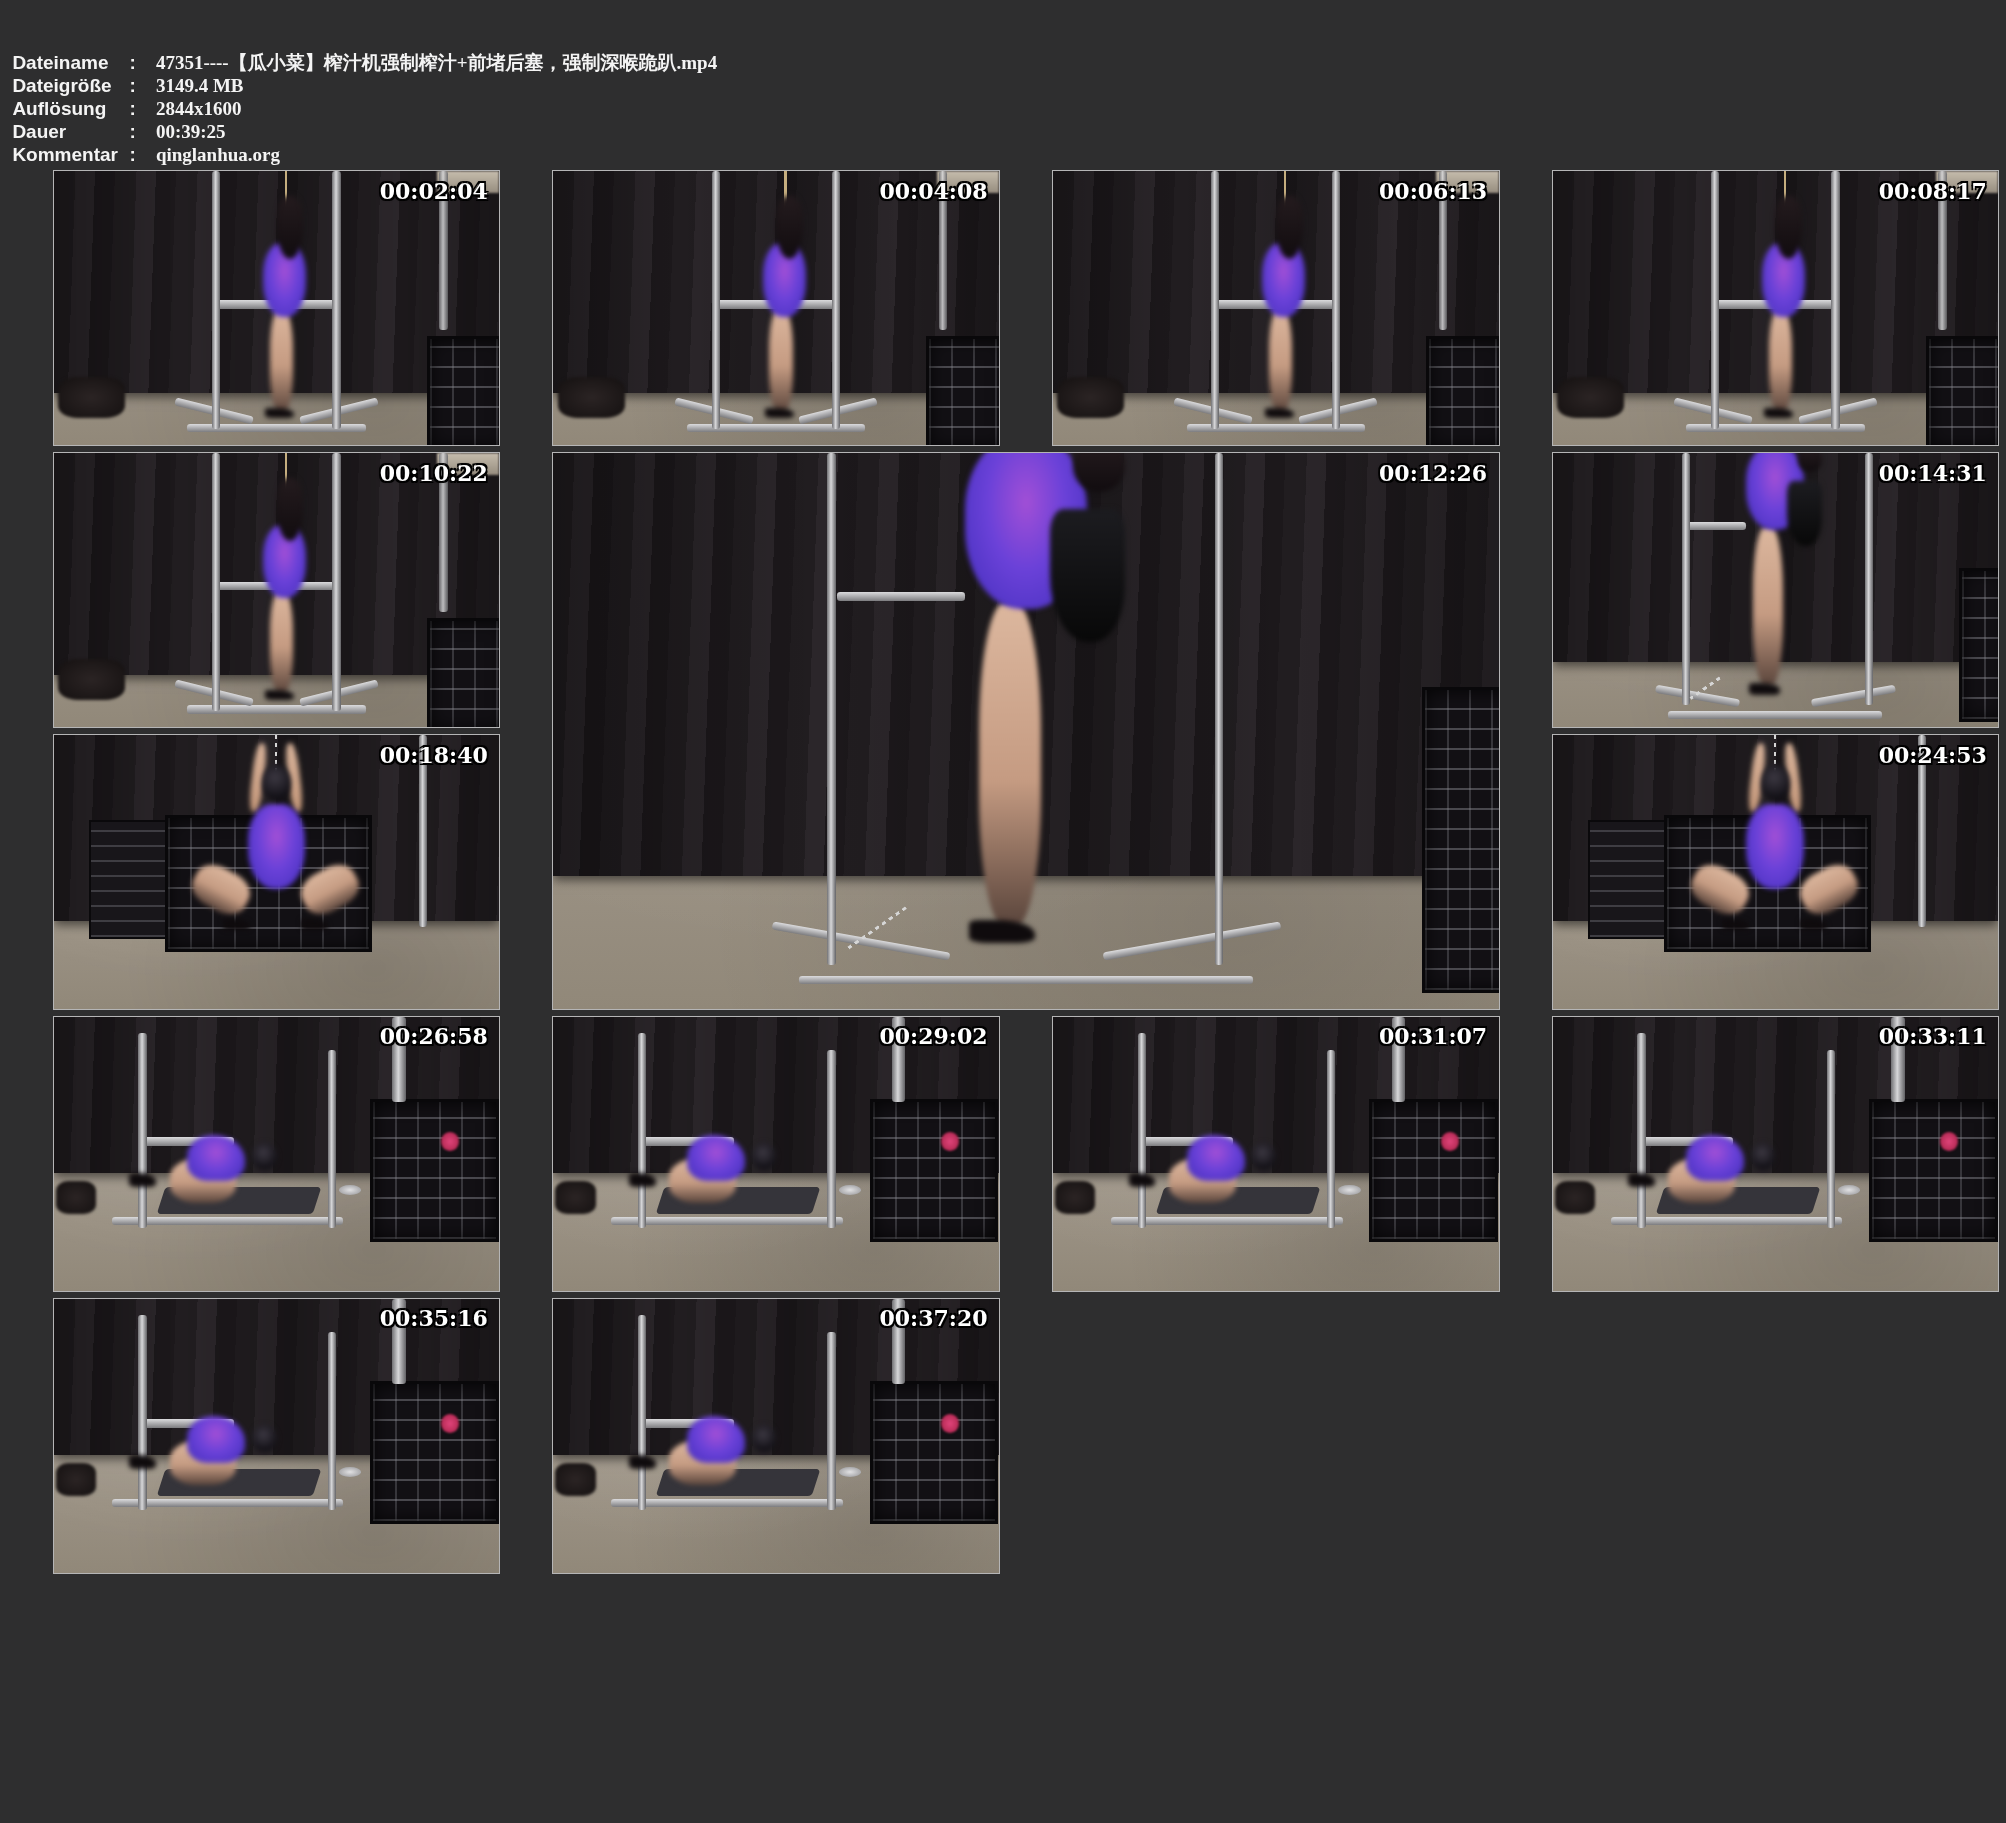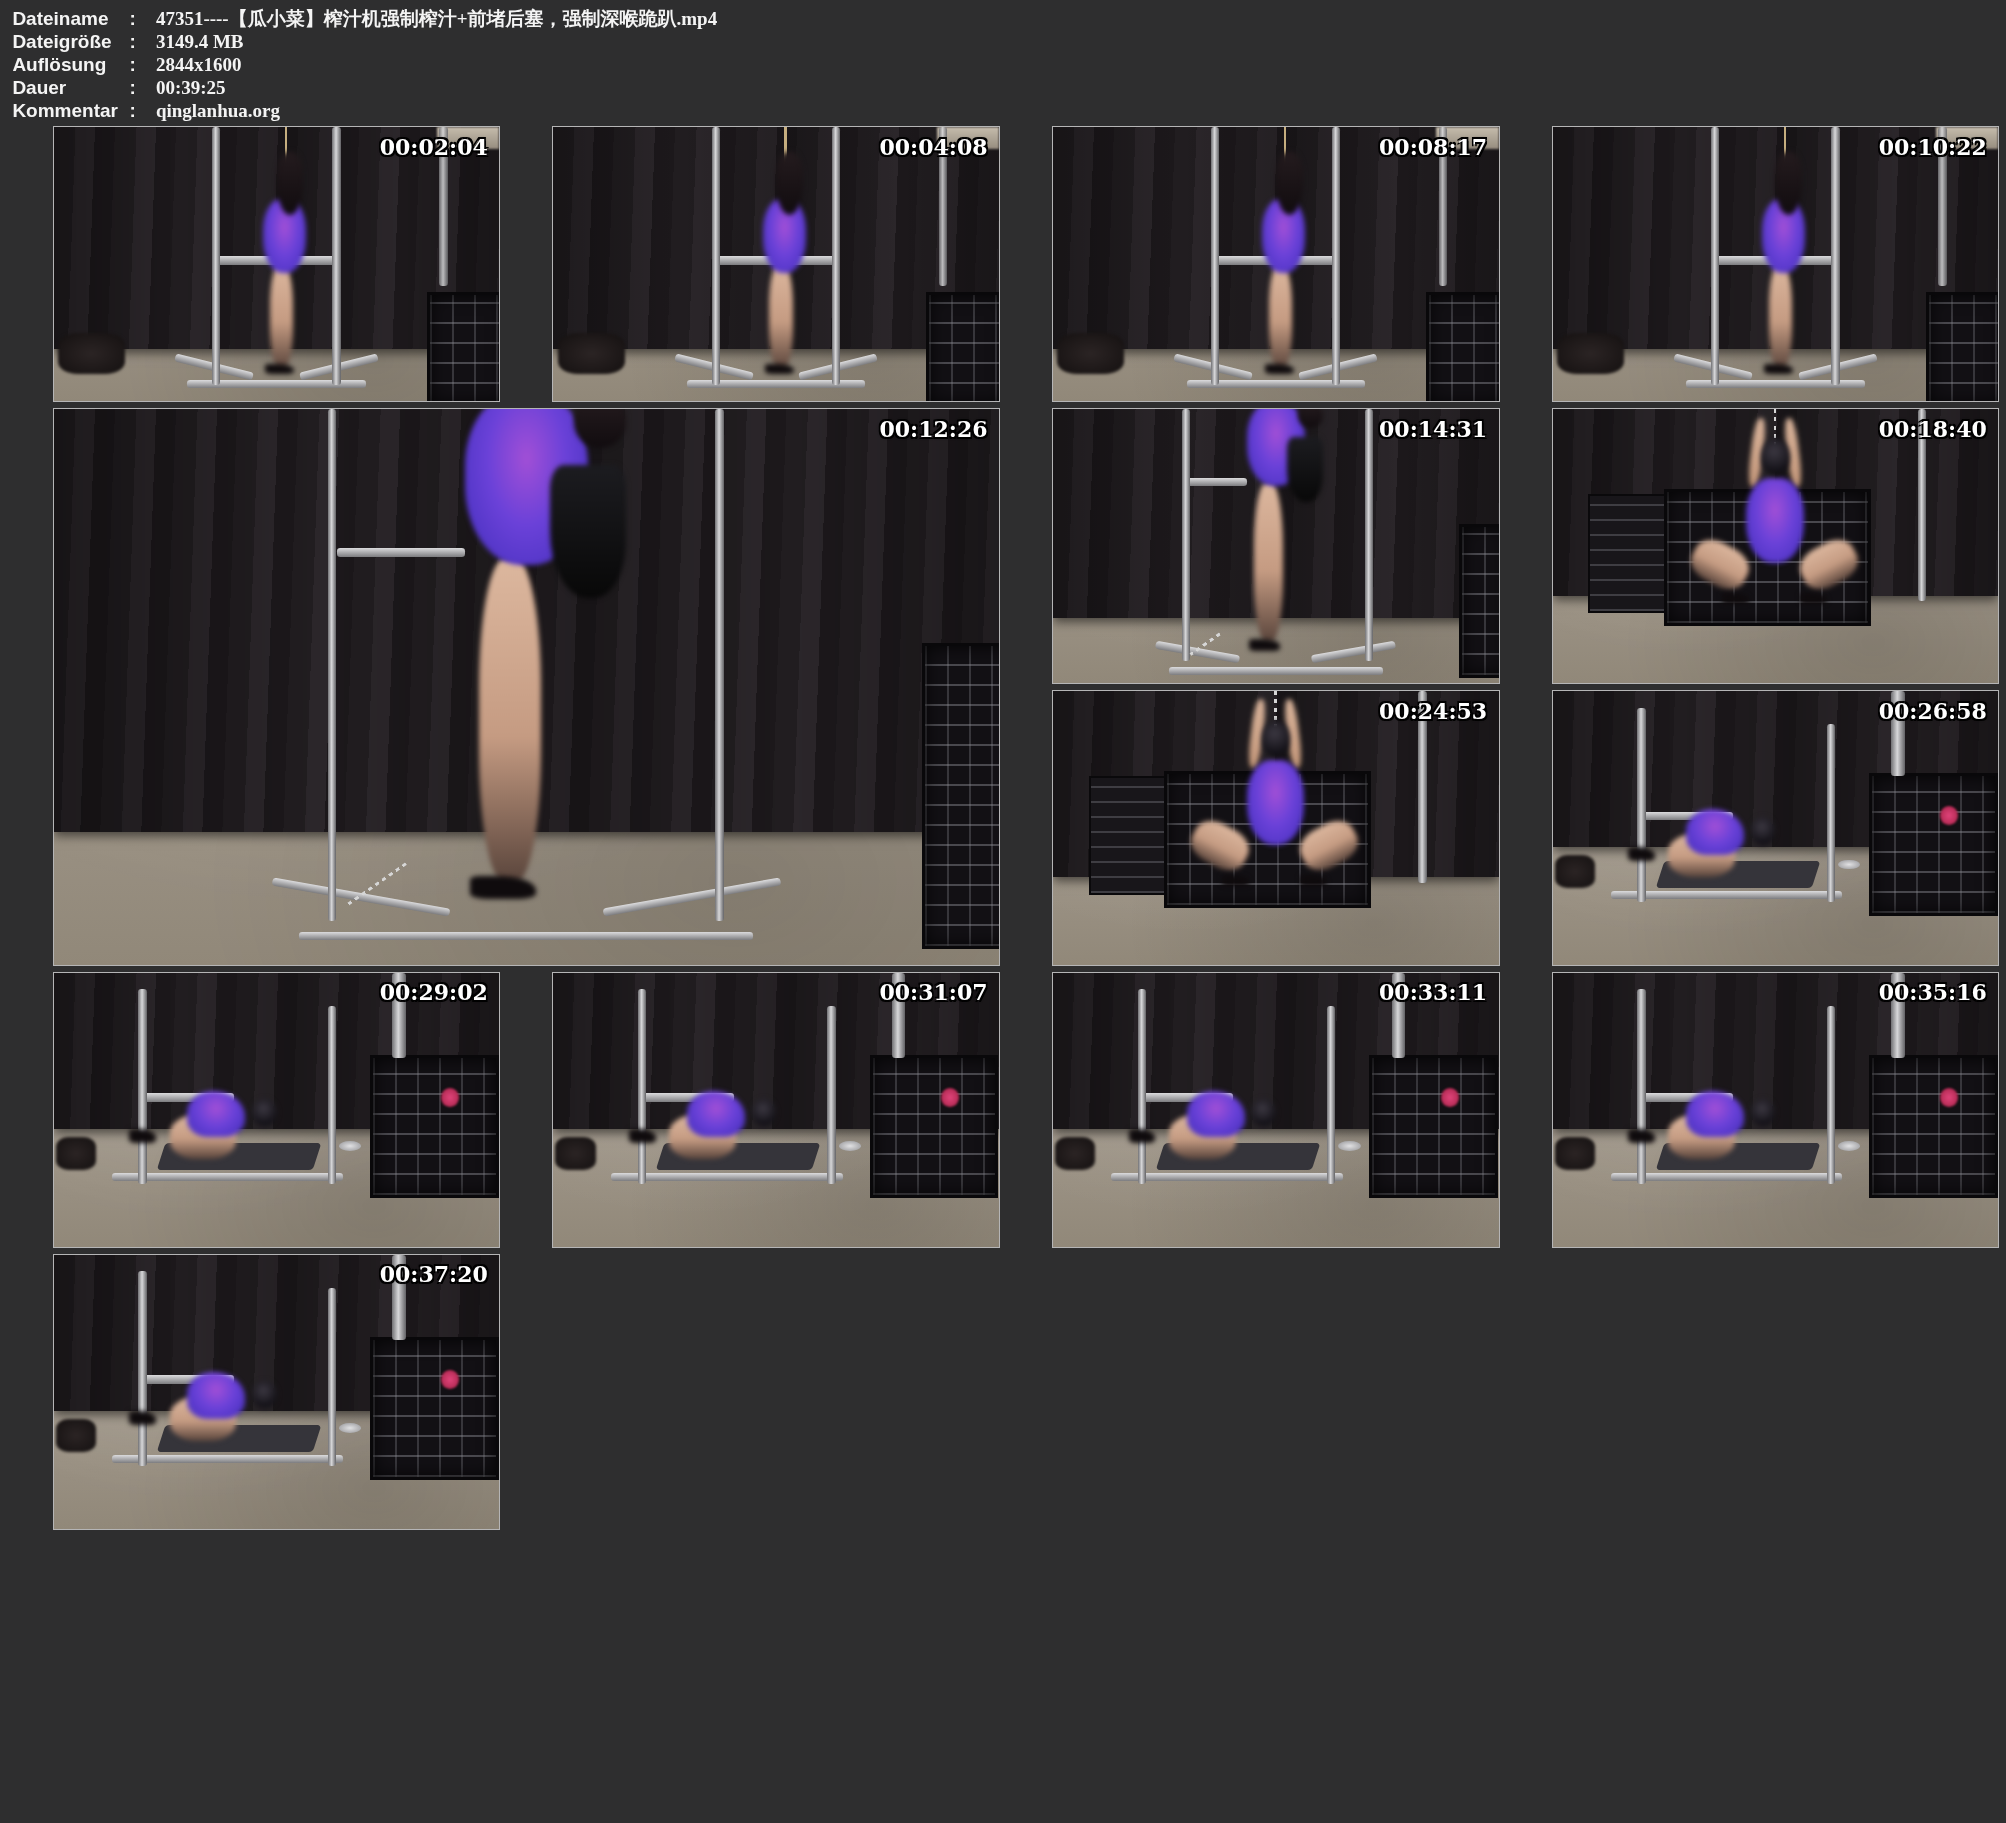--- a/index.html
+++ b/index.html
@@ -3,21 +3,21 @@
 <meta charset="utf-8">
 <style>
   html,body{margin:0;padding:0;}
   body{
     width:2006px;height:1823px;overflow:hidden;
     background:#2e2e2f;
     font-family:"Liberation Sans",sans-serif;
   }
 
   
-  .header{padding:7.4px 0 4.1px 12.4px;}
+  .header{padding:7.4px 0 4.1px 12.4px;margin-top:44px;}
   .hrow{display:flex;font-weight:bold;font-size:19px;line-height:23px;color:#f4f4f4;}
   .hlabel{width:117px;flex:0 0 auto;}
   .hcolon{width:26.5px;flex:0 0 auto;}
   .hvalue{white-space:pre;font-family:Liberation Serif, serif;}
 
   
   .grid{
     display:grid;
     grid-template-columns:repeat(4,1fr);
     grid-auto-rows:276px;
@@ -259,20 +259,47 @@
       <div class="layer rope"></div>
 
       <div class="layer skin1 skinpart fig"></div>
 
       <div class="layer heel1 heel fig"></div>
 
       <div class="layer dress fig"></div>
       <div class="layer hair fig"></div>
 
     </div>
+    <span class="time">00:06:13</span>
+  </div>
+    <div class="thumb vA">
+    <div class="scene">
+      <div class="layer patch"></div>
+
+      <div class="layer junk"></div>
+
+      <div class="layer cage"></div>
+
+      <div class="layer p3 pv"></div>
+      <div class="layer ph1 phb"></div>
+      <div class="layer bb1 phb"></div>
+      <div class="layer bb2 phb"></div>
+      <div class="layer bb3 phb"></div>
+      <div class="layer p1 pv"></div>
+      <div class="layer p2 pv"></div>
+      <div class="layer rope"></div>
+
+      <div class="layer skin1 skinpart fig"></div>
+
+      <div class="layer heel1 heel fig"></div>
+
+      <div class="layer dress fig"></div>
+      <div class="layer hair fig"></div>
+
+    </div>
     <span class="time">00:08:17</span>
   </div>
     <div class="thumb vA">
     <div class="scene">
       <div class="layer patch"></div>
 
       <div class="layer junk"></div>
 
       <div class="layer cage"></div>
 

